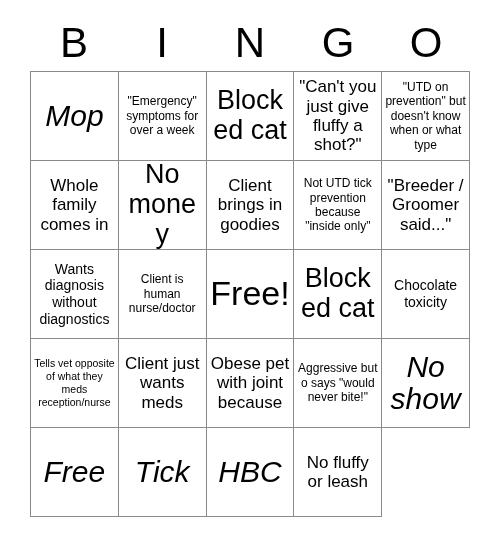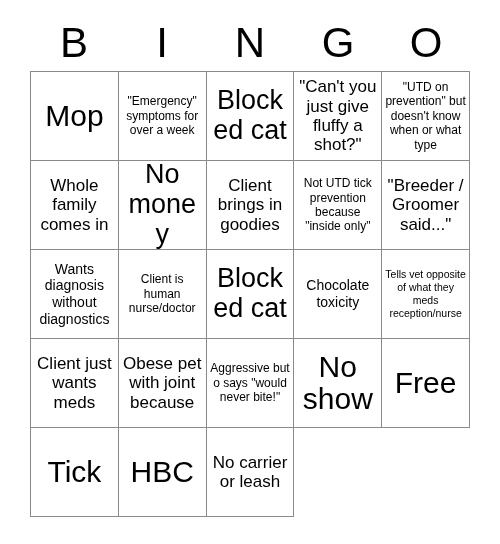--- a/index.html
+++ b/index.html
@@ -76,21 +76,21 @@
     display: block;
     width: 100%;
     line-height: 1.14;
     white-space: pre-line;
     word-wrap: break-word;
     color: #000;
   }
 
   
   .fs-xxl .cell-text { font-size: 34px; line-height: 1.05; }
-  .fs-xl  .cell-text { font-size: 30px; line-height: 1.06; }
+  .fs-xl  .cell-text { font-size: 30px; line-height: 1.06; font-style: italic; }
   .fs-lg  .cell-text { font-size: 27px; line-height: 1.10; }
   .fs-md  .cell-text { font-size: 17px; line-height: 1.14; }
   .fs-sm  .cell-text { font-size: 14px; line-height: 1.18; }
   .fs-xs  .cell-text { font-size: 12px; line-height: 1.20; }
   .fs-xxs .cell-text { font-size: 10.5px; line-height: 1.22; }
 </style>
 </head>
 <body>
 
 <div id="bingo-card">
@@ -133,20 +133,23 @@
       </div>
       <div class="bingo-cell fs-md">
         <span class="cell-text">"Breeder / Groomer said..."</span>
       </div>
       <div class="bingo-cell fs-sm">
         <span class="cell-text">Wants diagnosis without diagnostics</span>
       </div>
       <div class="bingo-cell fs-xs">
         <span class="cell-text">Client is human nurse/doctor</span>
       </div>
+      <div class="bingo-cell fs-xxl">
+        <span class="cell-text">Free!</span>
+      </div>
       <div class="bingo-cell fs-lg">
         <span class="cell-text">Blocked cat</span>
       </div>
       <div class="bingo-cell fs-sm">
         <span class="cell-text">Chocolate toxicity</span>
       </div>
       <div class="bingo-cell fs-xxs">
         <span class="cell-text">Tells vet opposite of what they meds reception/nurse</span>
       </div>
       <div class="bingo-cell fs-md">
@@ -164,17 +167,17 @@
       <div class="bingo-cell fs-xl">
         <span class="cell-text">Free</span>
       </div>
       <div class="bingo-cell fs-xl">
         <span class="cell-text">Tick</span>
       </div>
       <div class="bingo-cell fs-xl">
         <span class="cell-text">HBC</span>
       </div>
       <div class="bingo-cell fs-md">
-        <span class="cell-text">No carrier or leash</span>
+        <span class="cell-text">No fluffy or leash</span>
       </div>
     </div>
 
 </div>
 
 </body></html>

